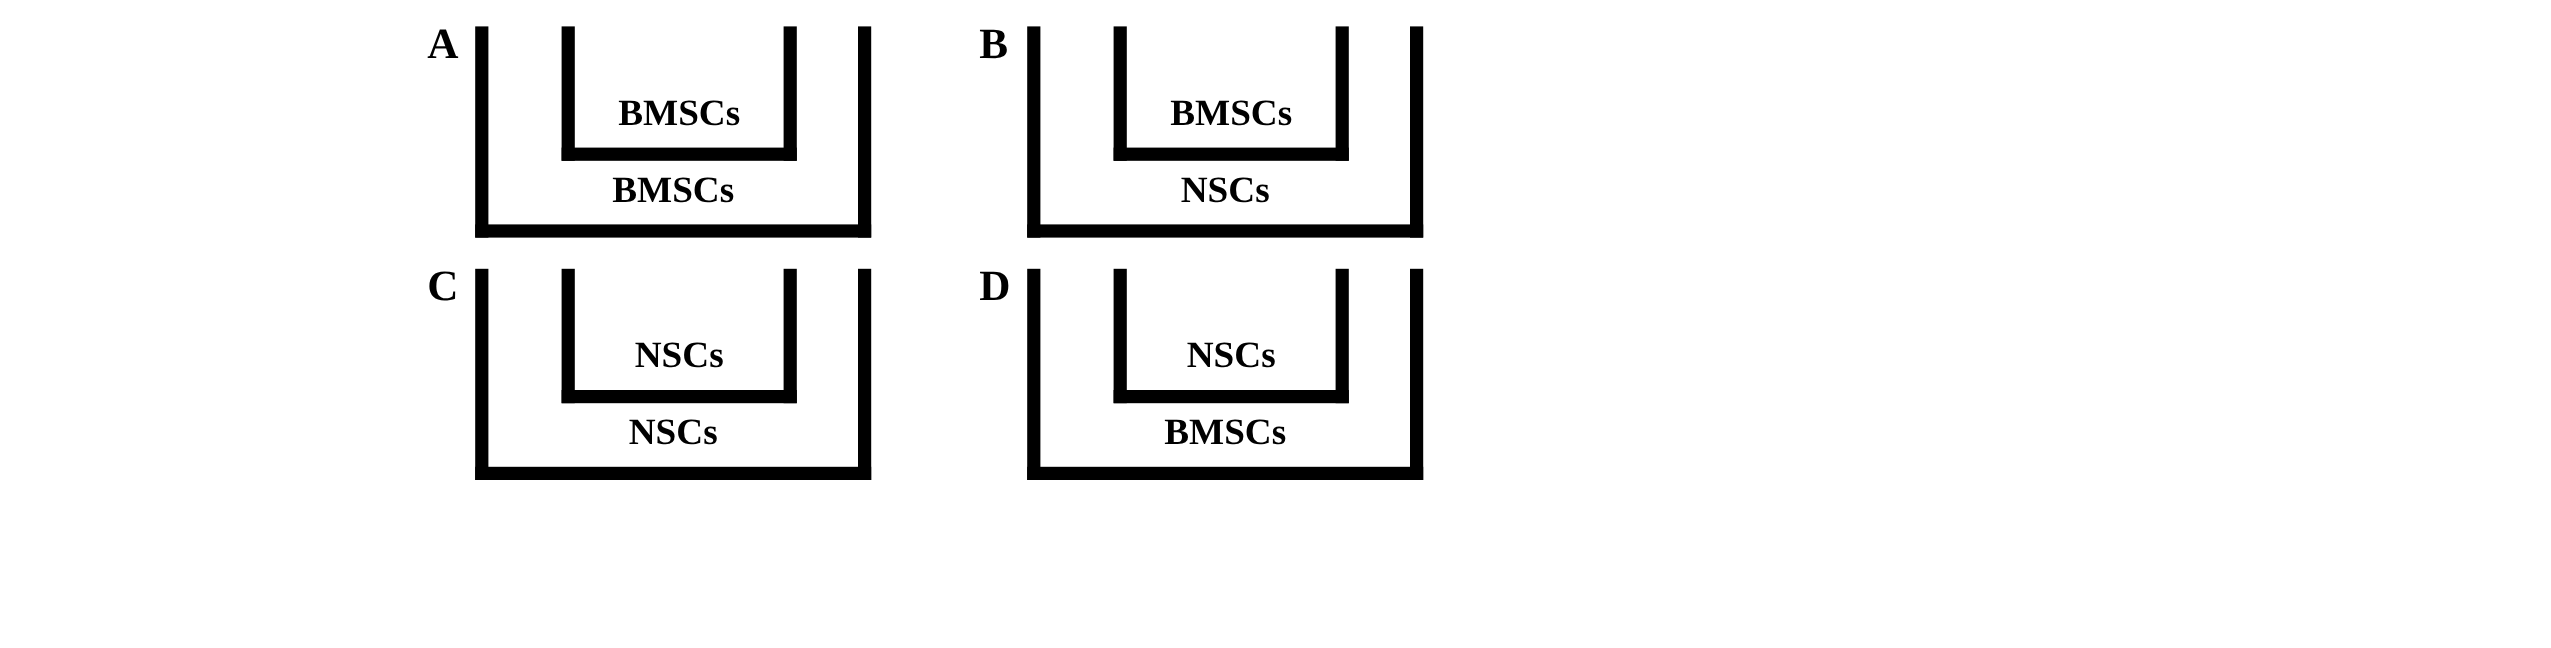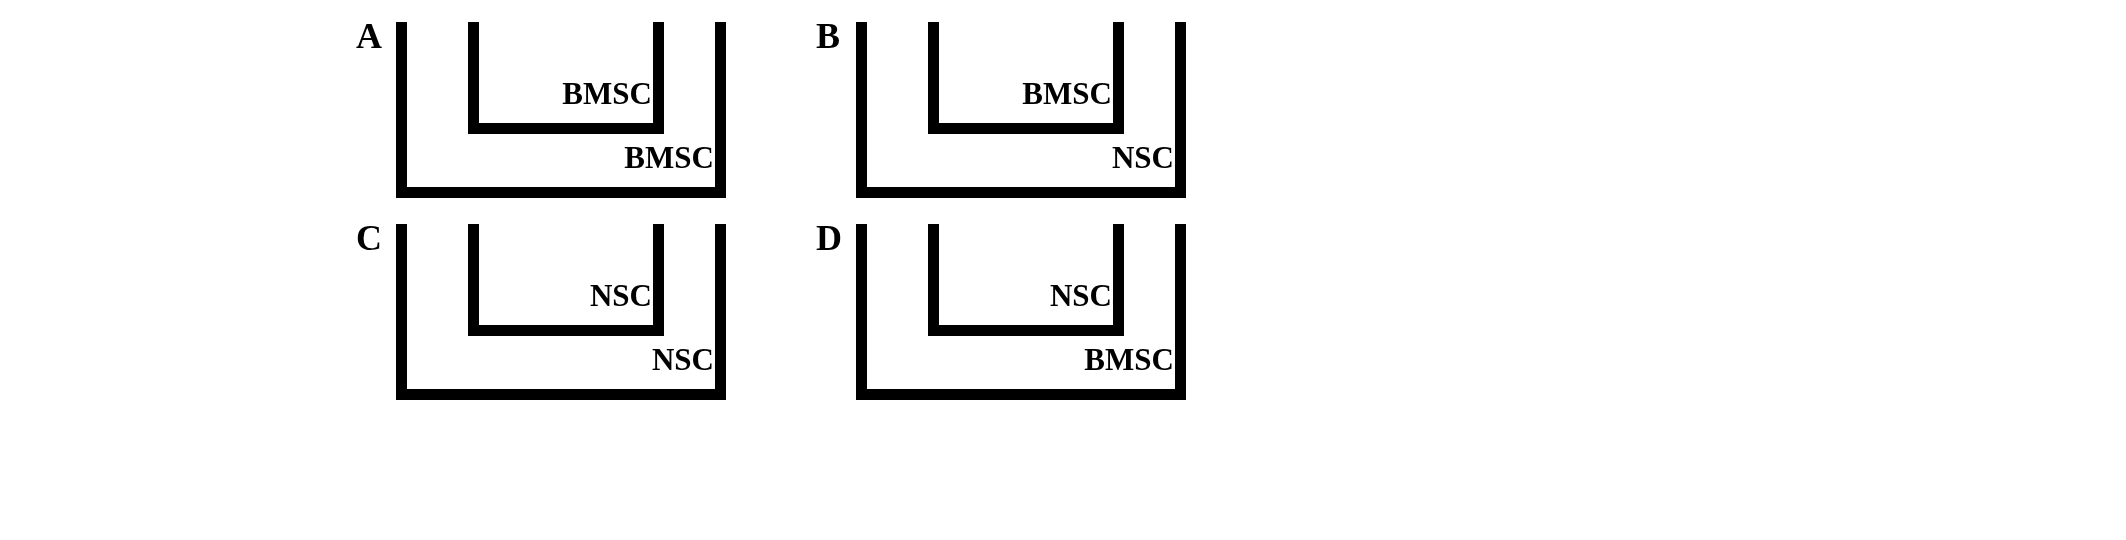--- a/index.html
+++ b/index.html
@@ -71,21 +71,21 @@
     background: transparent;
   }
 
   
   .cell-label {
     position: absolute;
     color: #000000;
     font-weight: bold;
     white-space: nowrap;
     line-height: 1;
-    text-align: right;
+    text-align: center;
   }
   .inner-label {
     left: 116px;
     top: 72px;
     width: 196px;
     font-size: 31px;
   }
   .outer-label {
     left: 44px;
     top: 136px;

